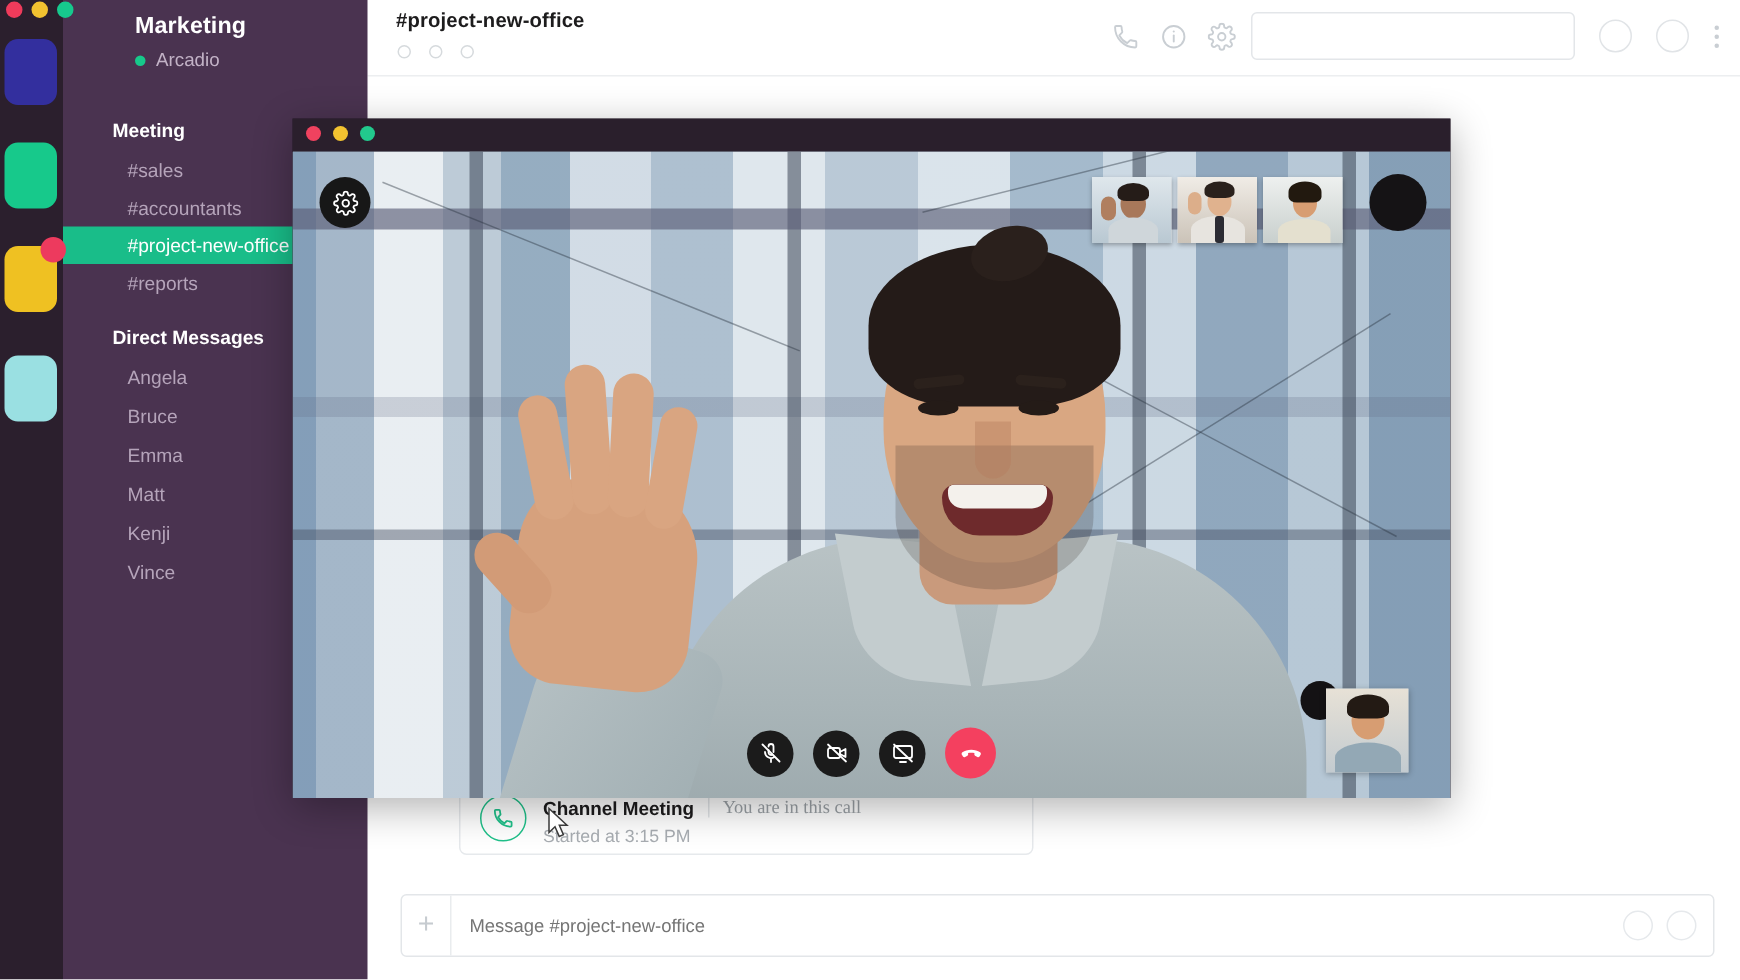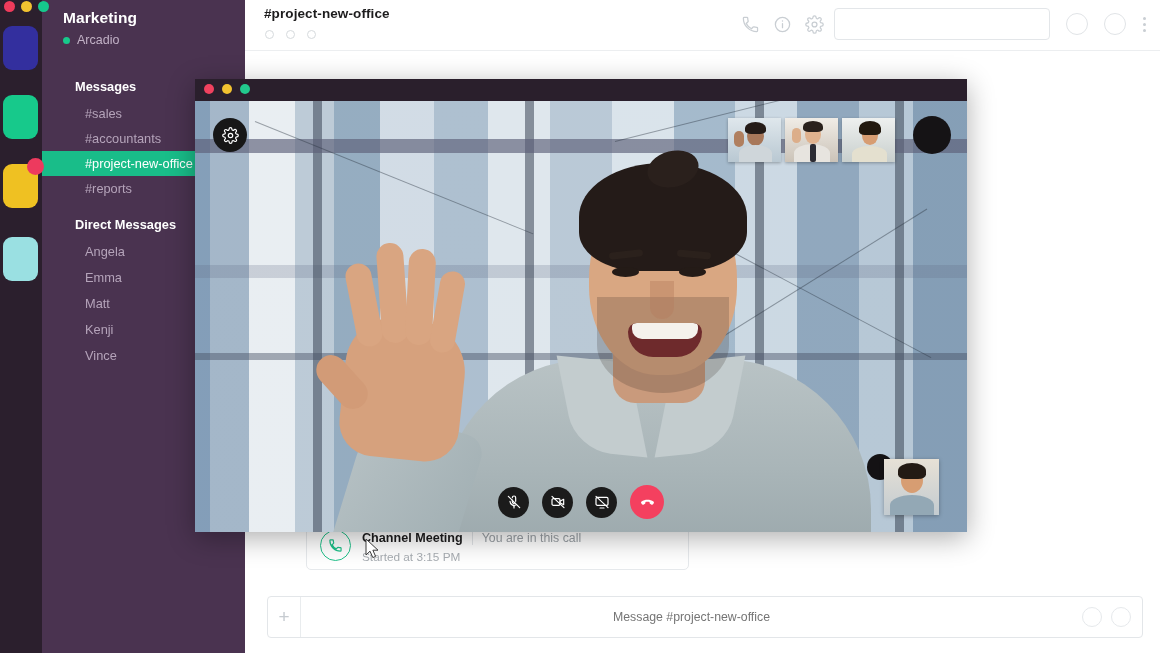--- a/index.html
+++ b/index.html
@@ -32,21 +32,21 @@
     position:absolute; right:-6px; top:-6px; width:17px; height:17px;
     border-radius:50%; background:#ed3a5e;
   }
 
   
   #sidebar {
     position:absolute; left:42px; top:0; width:203px; height:653px;
     background:#4a3350; color:#e4d9e6;
     z-index:4;
   }
-  .ws-header { padding:9px 12px 0 21px; }
+  .ws-header { padding:9px 12px 0 21px;margin-left:27px; }
   .ws-name {
     font-size:15.5px; font-weight:bold; color:#ffffff; letter-spacing:.1px;
   }
   .ws-user { margin-top:6px; font-size:12.5px; color:#c2b2c6; display:flex; align-items:center; gap:7px; }
   .presence-dot { width:7px; height:7px; border-radius:50%; background:#17c98b; display:inline-block; }
 
   .nav-item {
     padding-left:33px; font-size:12.8px; line-height:28px; height:28px;
     color:#cfc0d3; white-space:nowrap; overflow:hidden;
   }
@@ -110,34 +110,34 @@
     border:1px solid #e6e9ec; border-radius:5px; background:#fff;
   }
   .cc-ico {
     position:absolute; left:13px; top:10px; width:31px; height:31px;
     border-radius:50%; border:1.6px solid #20c18a;
     display:flex; align-items:center; justify-content:center; color:#20c18a;
   }
   .cc-title-row { position:absolute; left:55px; top:11px; display:flex; align-items:center; }
   .cc-title { font-size:12.6px; font-weight:bold; color:#1d1c1d; }
   .cc-sep { width:1px; height:13px; background:#e2e5e8; margin:0 9px; }
-  .cc-sub { font-size:12.3px; color:#9ba1a6; }
+  .cc-sub { font-size:12.3px; color:#9ba1a6;font-family:Liberation Serif, serif; }
   .cc-started { position:absolute; left:55px; top:30px; font-size:11.8px; color:#a8adb2; }
 
   
   #composer {
     position:absolute; left:22px; right:17px; top:596px; height:42px;
     border:1px solid #e3e6e9; border-radius:4px; background:#fff; display:flex; align-items:center;
   }
   .comp-plus {
     width:33px; height:100%; border-right:1px solid #e9ecee;
     display:flex; align-items:center; justify-content:center; color:#c6cbd0; font-size:19px; font-weight:300;
   }
   .comp-input { flex:1; height:100%; border:0; outline:0; background:transparent;
-    font-family:"Liberation Sans", sans-serif; font-size:12.3px; color:#b9bdc1; padding:0 12px;text-align:center; }
+    font-family:"Liberation Sans", sans-serif; font-size:12.3px; color:#b9bdc1; padding:0 12px; }
   .comp-right { display:flex; align-items:center; gap:9px; padding-right:11px; }
   .comp-circle { width:20px; height:20px; border-radius:50%; border:1.4px solid #e6e9ec; }
 
   
   #call-window {
     position:absolute; left:195px; top:79px; width:772px; height:453px;
     background:#241a26; z-index:20;
     box-shadow:0 6px 26px rgba(0,0,0,.32);
     overflow:hidden;
   }
@@ -297,29 +297,30 @@
     <div class="ws-name">Marketing</div>
     <div class="ws-user">
       <span class="presence-dot"></span>
       <span>Arcadio</span>
     </div>
   </div>
 
   <div class="sp-md"></div>
 
   <div class="sp-sm"></div>
-  <div class="sec-title">Messages</div>
+  <div class="sec-title">Meeting</div>
   <div class="chan-item">#sales</div>
   <div class="chan-item">#accountants</div>
   <div class="chan-item active">#project-new-office</div>
   <div class="chan-item">#reports</div>
 
   <div class="sp-sm"></div>
   <div class="sec-title">Direct Messages</div>
   <div class="dm-item">Angela</div>
+  <div class="dm-item">Bruce</div>
   <div class="dm-item">Emma</div>
   <div class="dm-item">Matt</div>
   <div class="dm-item">Kenji</div>
   <div class="dm-item">Vince</div>
 </div>
 
 <div id="main">
 
   <div id="channel-header">
     <div class="ch-title">#project-new-office</div>

